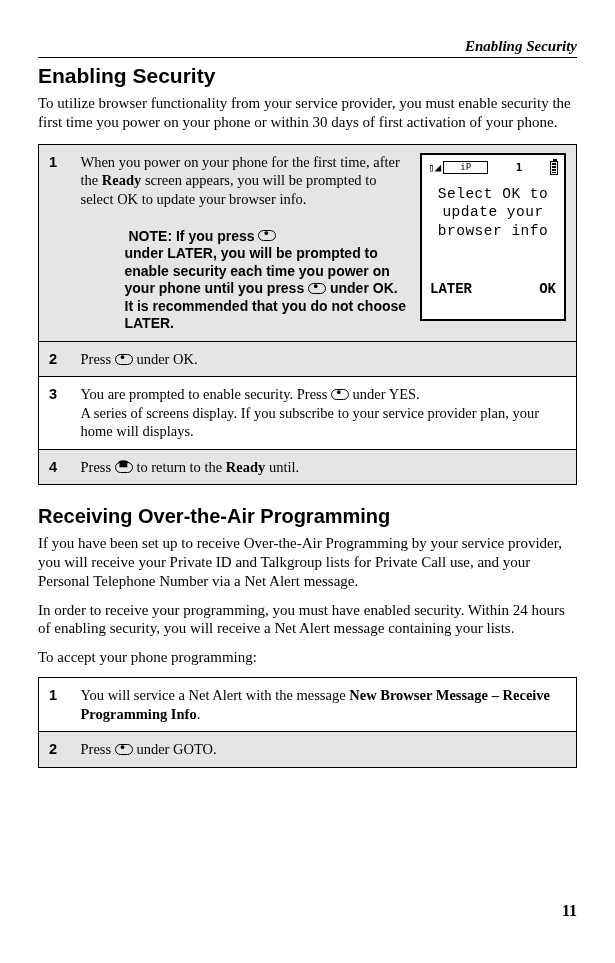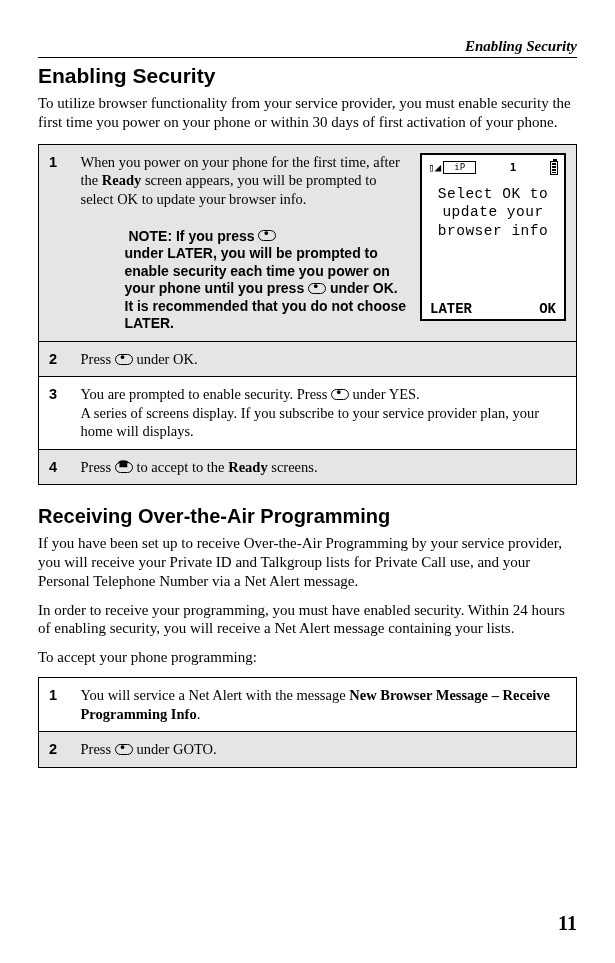--- a/index.html
+++ b/index.html
@@ -96,21 +96,21 @@
     .phone-text {
       text-align: center;
       font-weight: normal;
       font-size: 14.5px;
       line-height: 1.3;
       letter-spacing: 0.5px;
       font-family: 'Courier New', monospace;
     }
     .phone-buttons {
       position: absolute;
-      bottom: 0;
+      bottom: 20px;
       left: 8px;
       right: 8px;
       display: flex;
       justify-content: space-between;
       font-weight: bold;
       font-size: 14px;
       font-family: 'Courier New', monospace;
     }
     .sym {
       font-family: Arial, sans-serif;
@@ -145,24 +145,24 @@
       margin-bottom: 6px;
       margin-top: 6px;
     }
     .para {
       font-size: 15px;
       line-height: 1.25;
       margin-bottom: 10px;
     }
     .page-num {
       position: absolute;
-      bottom: 28px;
+      bottom: 43px;
       right: 38px;
       font-weight: bold;
-      font-size: 20px;
+      font-size: 16px;
       text-align: center;
     }
     .battery-icon {
       display: inline-block;
       width: 8px;
       height: 14px;
       border: 1.5px solid #000;
       position: relative;
     }
     .battery-icon::before {
@@ -204,21 +204,21 @@
 
 <table class="step-table">
   <tbody>
       <tr class="shaded">
     <td class="step-num">1</td>
     <td>
       <div class="phone-screen">
         <div class="phone-status">
           <span class="status-left">
             <span class="sig-icon">▯◢</span>
-            <span style="font-size:9px;border:1px solid #000;padding:0 10px;">iP</span>
+            <span style="font-size:9px;border:1px solid #000;padding:0 16px;">iP</span>
           </span>
           <span class="sig-icon">1</span>
           <span class="battery-icon"></span>
         </div>
         <div class="phone-text">
           <div>Select OK to</div>
           <div>update your</div>
           <div>browser info</div>
         </div>
         <div class="phone-buttons">
@@ -243,21 +243,21 @@
   <tr>
     <td class="step-num">3</td>
     <td>
       <span>You are prompted to enable security. Press </span><span class="sym sym-dot"></span><span> under YES.</span><br>
       <span>A series of screens display. If you subscribe to your service provider plan, your home will displays.</span>
     </td>
   </tr>
   <tr class="shaded">
     <td class="step-num">4</td>
     <td>
-      <span>Press </span><span class="sym sym-e"></span><span> to accept to the </span><strong>Ready</strong><span> screens.</span>
+      <span>Press </span><span class="sym sym-e"></span><span> to return to the </span><strong>Ready</strong><span> until.</span>
     </td>
   </tr>
 </tbody>
   </table>
 
 <h2>Receiving Over-the-Air Programming</h2>
 <p class="para">If you have been set up to receive Over-the-Air Programming by your service provider, you will receive your Private ID and Talkgroup lists for Private Call use, and your Personal Telephone Number via a Net Alert message.</p>
 <p class="para">In order to receive your programming, you must have enabled security. Within 24 hours of enabling security, you will receive a Net Alert message containing your lists.</p>
 <p class="para">To accept your phone programming:</p>
 

